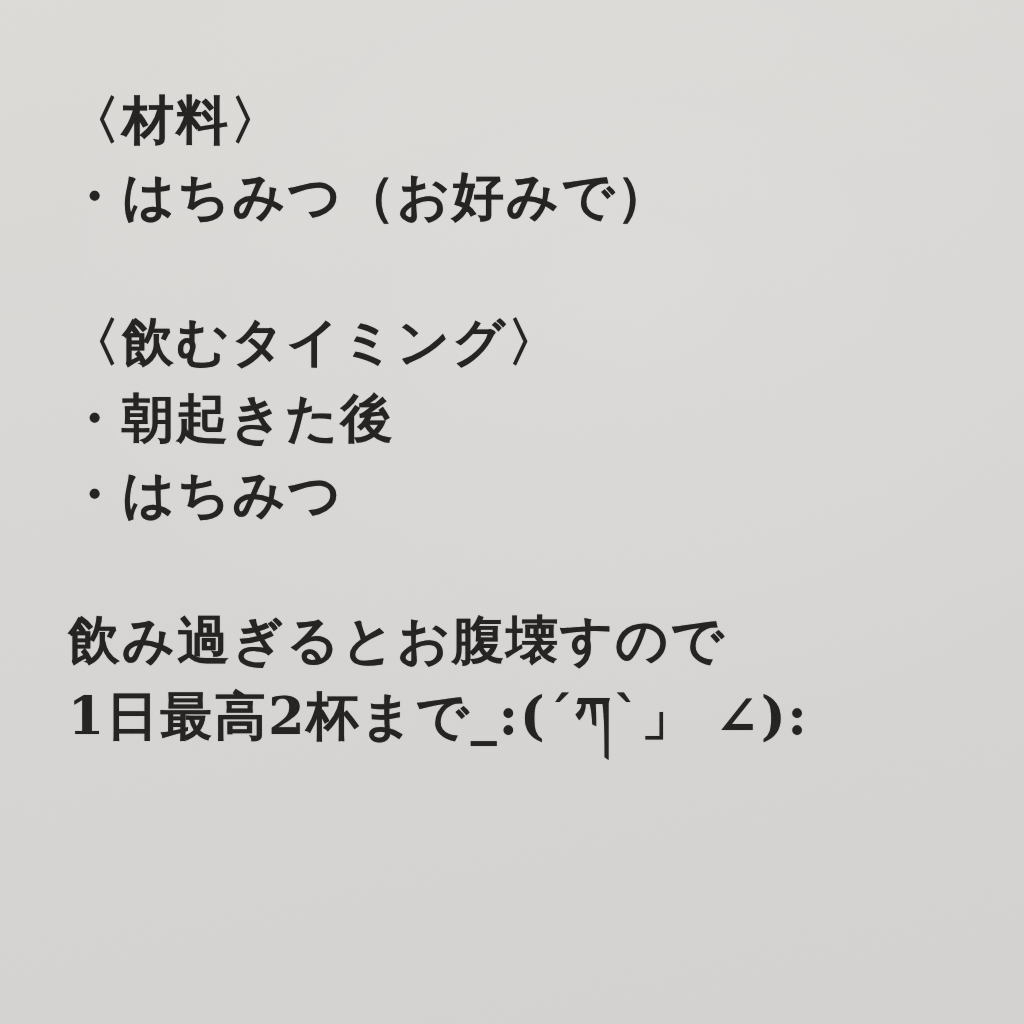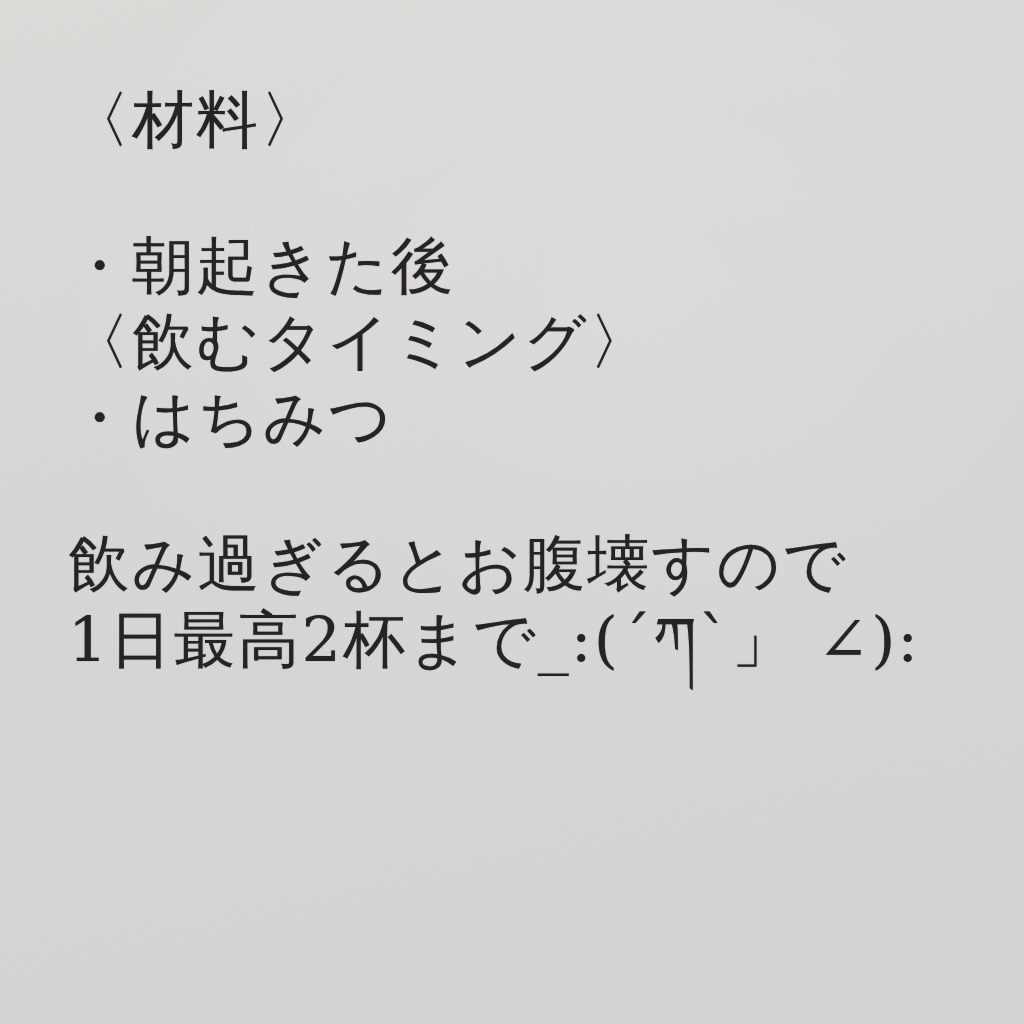--- a/index.html
+++ b/index.html
@@ -21,24 +21,24 @@
       radial-gradient(ellipse 900px 700px at 62% 28%, rgba(255,255,255,0.10), rgba(255,255,255,0) 70%),
       linear-gradient(168deg, #dcdad7 0%, #d7d5d3 45%, #d3d1cf 100%);
     font-family: "DejaVu Serif", "Liberation Serif", serif;
     color: #1d1c1b;
   }
   .content {
     position: absolute;
     left: 68px;
     top: 82px;
     right: 20px;
-    font-size: 62px;
+    font-size: 52px;
     line-height: 76px;
     letter-spacing: 2px;
-    font-weight: 400;
+    font-weight: 700;
     text-shadow: 0 0 1px rgba(40, 38, 36, 0.55);
   }
   .section {
     margin: 0 0 70px 0;
   }
   .section:last-child {
     margin-bottom: 4px;
   }
   .line {
     white-space: nowrap;
@@ -55,25 +55,26 @@
 </style>
 </head>
 <body>
 
 <div class="paper">
 
   <div class="content">
 
     <div class="section">
       <div class="line">〈材料〉</div>
+      <div class="line">・はちみつ（お好みで）</div>
     </div>
 
     <div class="section">
+      <div class="line">〈飲むタイミング〉</div>
       <div class="line">・朝起きた後</div>
-      <div class="line">〈飲むタイミング〉</div>
       <div class="line">・はちみつ</div>
     </div>
 
     <div class="section">
       <div class="line">飲み過ぎるとお腹壊すので</div>
       <div class="line">1日最高2杯まで_:(´ཀ`」 ∠):</div>
     </div>
 
   </div>
 

